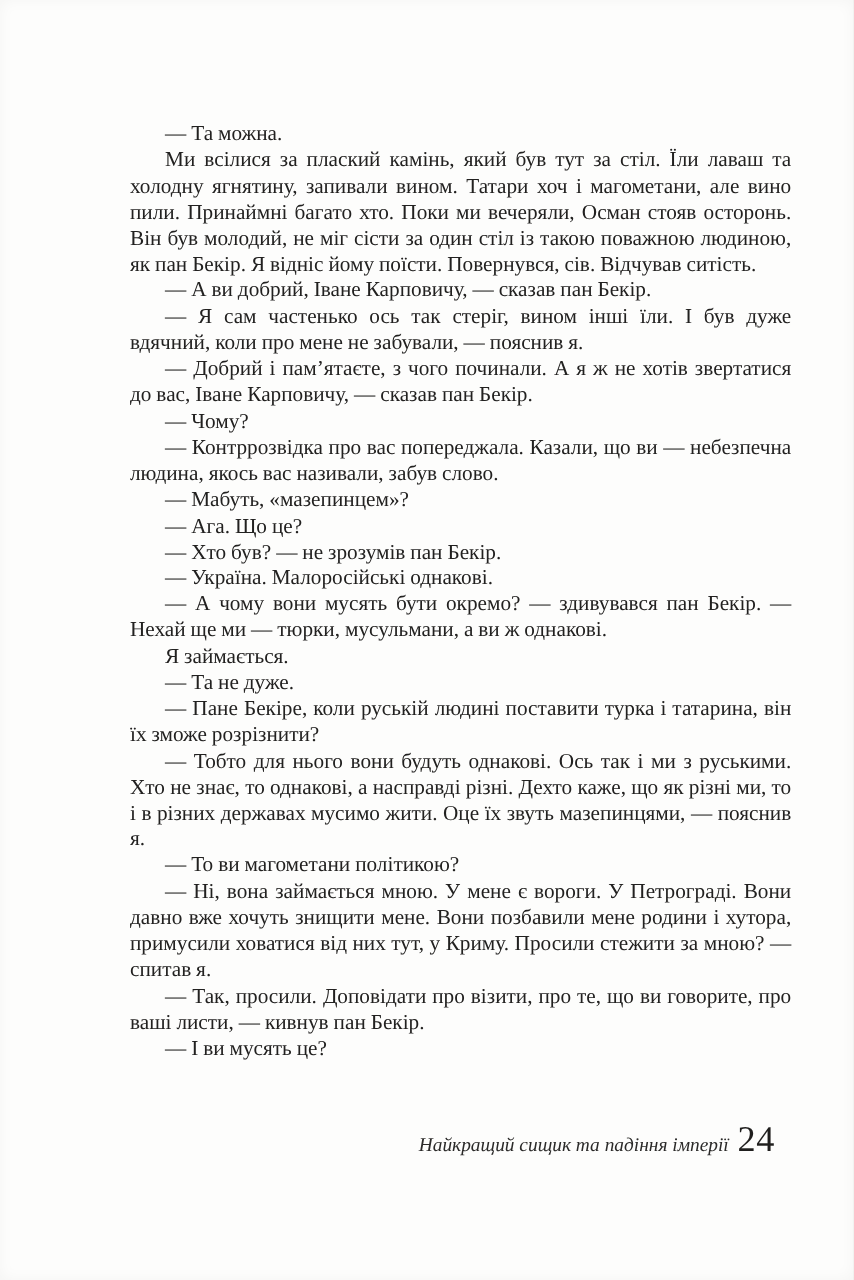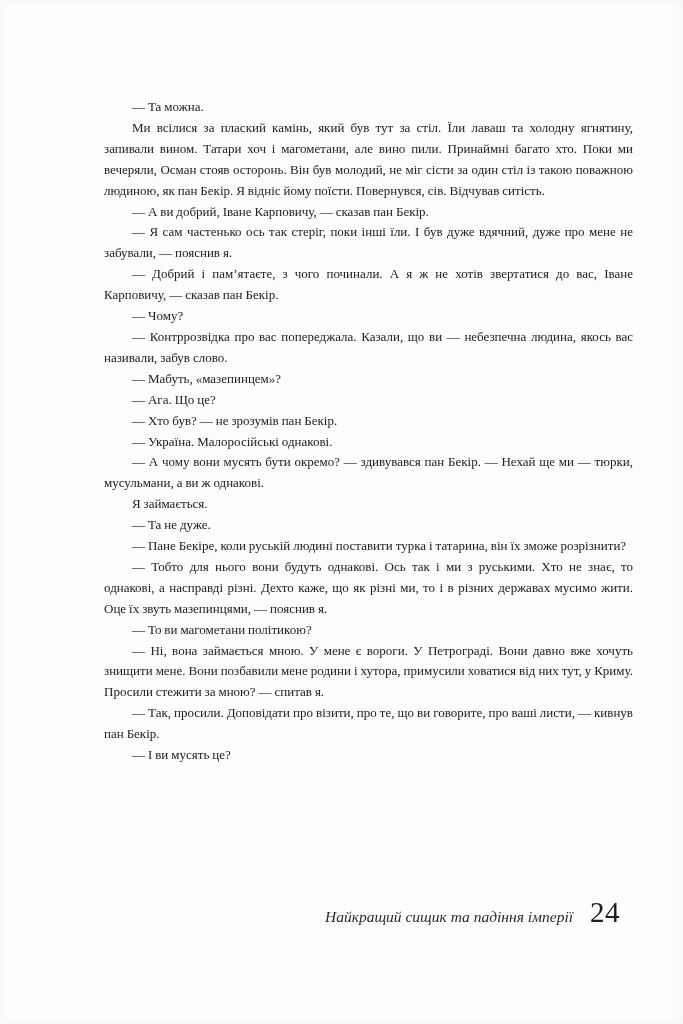--- a/index.html
+++ b/index.html
@@ -16,62 +16,62 @@
     box-shadow: inset 0 0 12px rgba(0,0,0,0.04);
     overflow: hidden;
     font-family: "Liberation Serif", "DejaVu Serif", serif;
     color: #222120;
   }
   .text-block {
     position: absolute;
     top: 97px;
     left: 104px;
     width: 529px;
-    font-size: 13px;
+    font-size: 17px;
     line-height: 20.9px;
     text-align: justify;
     text-justify: inter-word;
     font-family: Liberation Serif, serif;
   }
   .text-block p {
     margin: 0;
     padding: 0;
     text-indent: 28px;
     word-spacing: -0.3px;
   }
   .page-footer {
     position: absolute;
     top: 896px;
     left: 104px;
     width: 516px;
     display: flex;
     justify-content: flex-end;
     align-items: baseline;
-    gap: 17px;
+    gap: 7px;
   }
   .running-title {
     font-style: italic;
     font-size: 15.5px;
     color: #2b2a29;
   }
   .page-number {
     font-size: 29px;
     color: #1f1e1d;
     letter-spacing: 0.5px;
   }
 </style>
 </head>
 <body>
 
 <div class="book-page">
   <main class="text-block">
       <p>— Та можна.</p>
       <p>Ми всілися за плаский камінь, який був тут за стіл. Їли лаваш та холодну ягнятину, запивали вином. Татари хоч і магометани, але вино пили. Принаймні багато хто. Поки ми вечеряли, Осман стояв осторонь. Він був молодий, не міг сісти за один стіл із такою поважною людиною, як пан Бекір. Я відніс йому поїсти. Повернувся, сів. Відчував ситість.</p>
       <p>— А ви добрий, Іване Карповичу, — сказав пан Бекір.</p>
-      <p>— Я сам частенько ось так стеріг, поки інші їли. І був дуже вдячний, дуже про мене не забували, — пояснив я.</p>
+      <p>— Я сам частенько ось так стеріг, вином інші їли. І був дуже вдячний, коли про мене не забували, — пояснив я.</p>
       <p>— Добрий і памʼятаєте, з чого починали. А я ж не хотів звертатися до вас, Іване Карповичу, — сказав пан Бекір.</p>
       <p>— Чому?</p>
       <p>— Контррозвідка про вас попереджала. Казали, що ви — небезпечна людина, якось вас називали, забув слово.</p>
       <p>— Мабуть, «мазепинцем»?</p>
       <p>— Ага. Що це?</p>
       <p>— Хто був? — не зрозумів пан Бекір.</p>
       <p>— Україна. Малоросійські однакові.</p>
       <p>— А чому вони мусять бути окремо? — здивувався пан Бекір. — Нехай ще ми — тюрки, мусульмани, а ви ж однакові.</p>
       <p>Я займається.</p>
       <p>— Та не дуже.</p>

